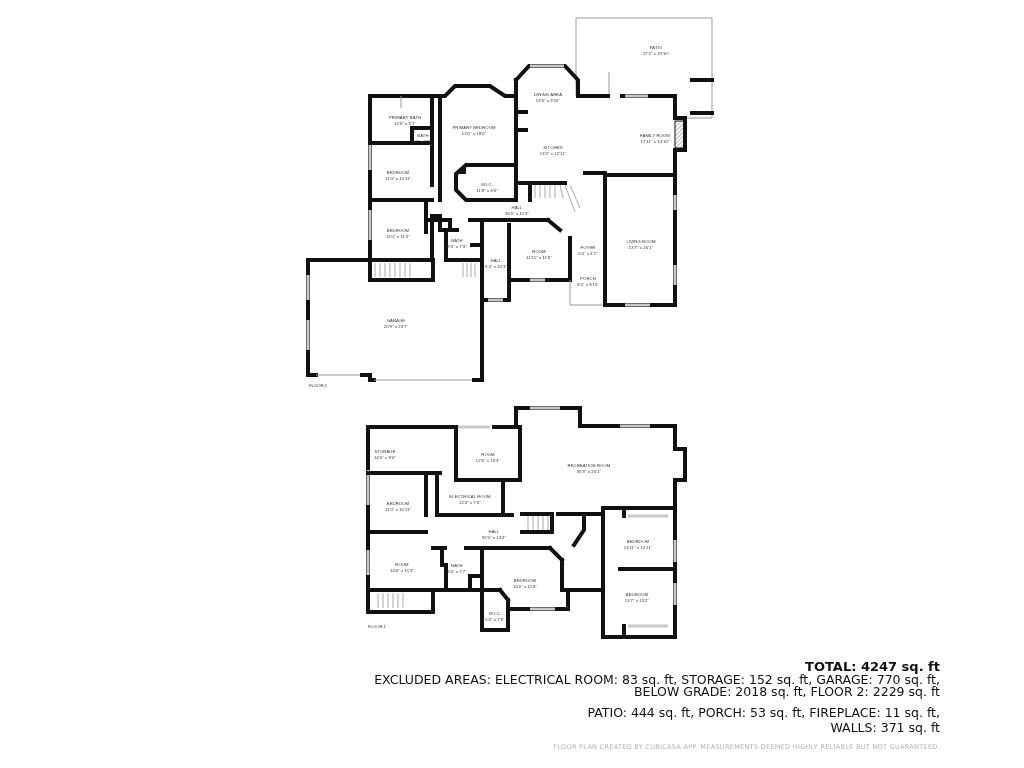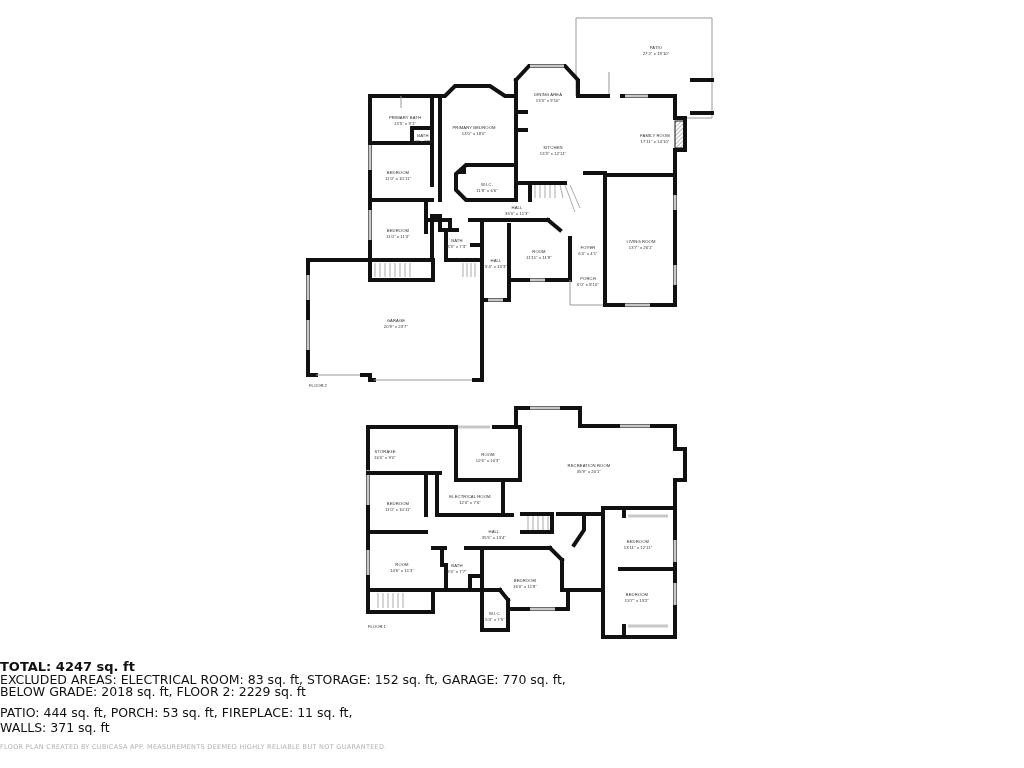--- a/index.html
+++ b/index.html
@@ -4,21 +4,21 @@
 <style>
   html, body { margin:0; padding:0; background:#ffffff; }
   body { width:1024px; height:768px; position:relative; overflow:hidden; font-family:"Liberation Sans", sans-serif; }
   #plan { position:absolute; left:0; top:0; width:1024px; height:650px; }
   .wall { stroke:#111; stroke-width:4; fill:none; stroke-linecap:square; }
   .thin { stroke:#999; stroke-width:1; fill:none; }
   .win { stroke:#c8c8c8; stroke-width:3; }
   .stair { stroke:#888; stroke-width:0.7; }
   .rlabel { font-family:"Liberation Sans", sans-serif; font-size:4.2px; fill:#333; text-anchor:middle; letter-spacing:0.1px; }
   .flabel { font-family:"Liberation Sans", sans-serif; font-size:4.2px; fill:#333; }
-  .summary { position:absolute; left:0; width:940px; text-align:left; color:#111; font-family:"DejaVu Sans", sans-serif; }
+  .summary { position:absolute; left:0; width:940px; text-align:right; color:#111; font-family:"DejaVu Sans", sans-serif; }
   .total { top:659px; font-size:13px; font-weight:bold; }
   .line { font-size:12.5px; }
   .l1 { top:684px; } .l2 { top:672px; } .l3 { top:705px; } .l4 { top:720px; }
   .credit { top:743px; font-size:6.5px; color:#b0b0b0; letter-spacing:0.3px; }
 </style>
 </head>
 <body>
 
 <svg id="plan" viewBox="0 0 1024 650" xmlns="http://www.w3.org/2000/svg">
 

